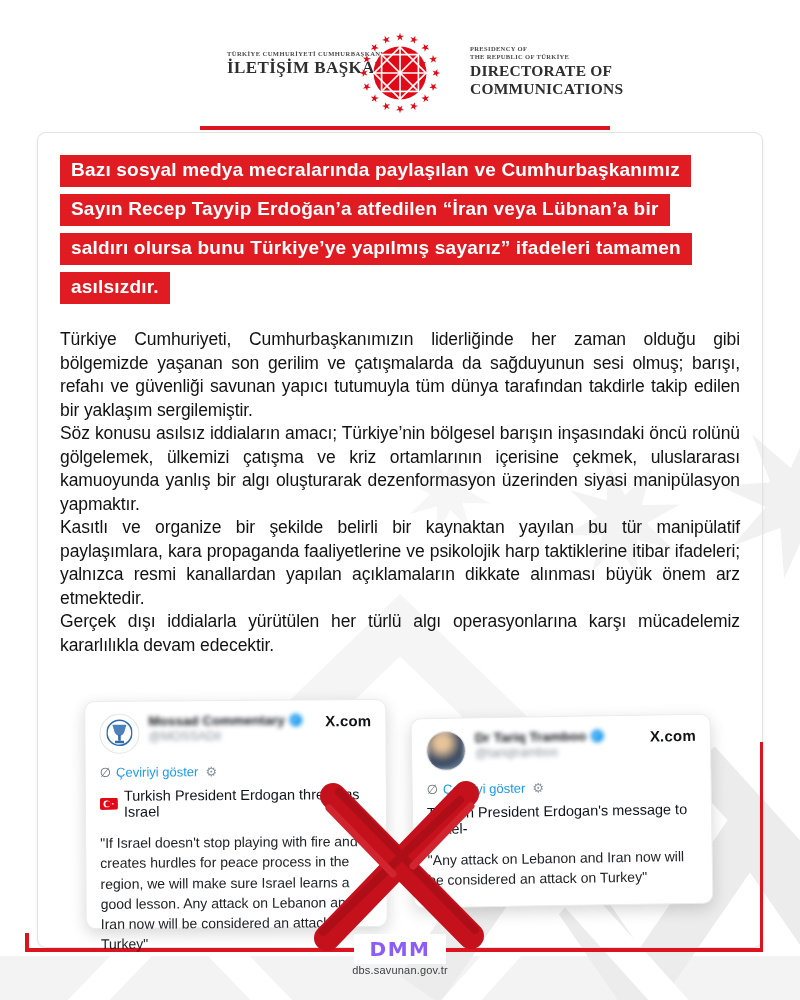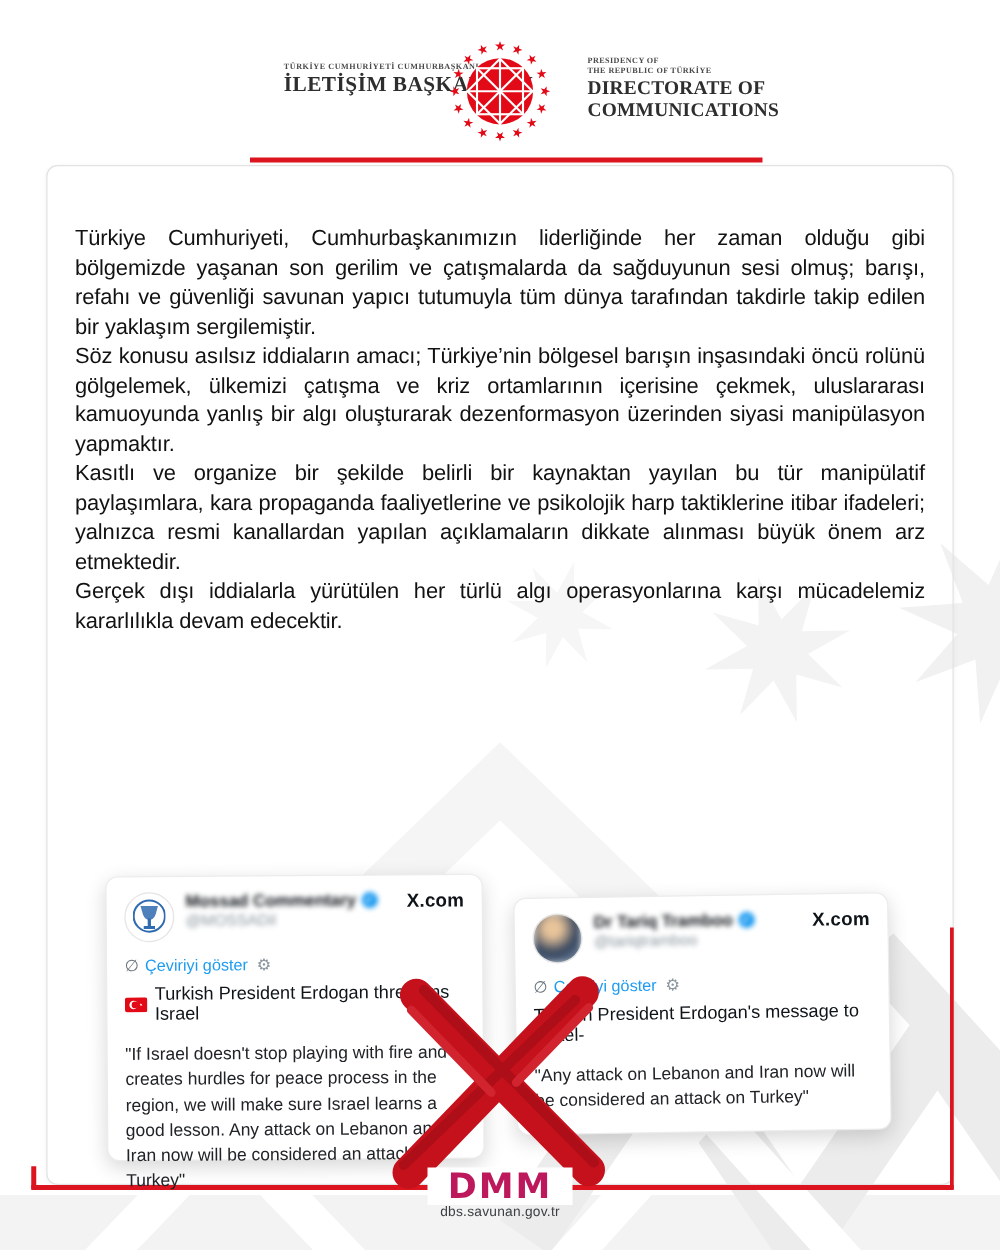--- a/index.html
+++ b/index.html
@@ -97,21 +97,21 @@
   .flag { margin-right:6px; flex:0 0 18px; }
   .tw-body { margin-top:13px; font-size:14px; line-height:1.45; color:#202327; }
 
   
   #xmark { position:absolute; left:303px; top:778px; z-index:5; }
 
   
   .footer { position:absolute; left:0; top:934px; width:800px; text-align:center; z-index:6; }
   .dmm-logo {
     display:inline-block; background:#fff; padding:0 16px;
-    font-size:28px; font-weight:900; letter-spacing:1.5px; color:#be185d;
+    font-size:20px; font-weight:900; letter-spacing:1.5px; color:#8b5cf6;
     font-family:"DejaVu Sans", sans-serif; line-height:30px;
   }
   .dmm-url { font-size:11px; color:#3c4043; margin-top:0; letter-spacing:.2px; }
 </style>
 </head>
 <body>
 
 <svg id="watermark" width="800" height="1000" viewBox="0 0 800 1000">
   <defs>
     <path id="star8" d="M1,0 L0.379,0.157 L0.707,0.707 L0.157,0.379 L0,1 L-0.157,0.379 L-0.707,0.707 L-0.379,0.157 L-1,0 L-0.379,-0.157 L-0.707,-0.707 L-0.157,-0.379 L0,-1 L0.157,-0.379 L0.707,-0.707 L0.379,-0.157 Z"></path>
@@ -175,20 +175,26 @@
 </div>
 
 <div class="redseg" id="seg-top"></div>
 <div class="redseg" id="seg-bottom"></div>
 <div class="redseg" id="seg-left"></div>
 <div class="redseg" id="seg-right"></div>
 
 <div class="card"></div>
 
 <div class="card-content">
+  <div class="strip-wrap">
+    <div class="strip">Bazı sosyal medya mecralarında paylaşılan ve Cumhurbaşkanımız</div>
+    <div class="strip">Sayın Recep Tayyip Erdoğan’a atfedilen “İran veya Lübnan’a bir</div>
+    <div class="strip">saldırı olursa bunu Türkiye’ye yapılmış sayarız” ifadeleri tamamen</div>
+    <div class="strip">asılsızdır.</div>
+  </div>
   <div class="bodytext">
     <p class="p1">Türkiye Cumhuriyeti, Cumhurbaşkanımızın liderliğinde her zaman olduğu gibi bölgemizde yaşanan son gerilim ve çatışmalarda da sağduyunun sesi olmuş; barışı, refahı ve güvenliği savunan yapıcı tutumuyla tüm dünya tarafından takdirle takip edilen bir yaklaşım sergilemiştir.</p>
     <p>Söz konusu asılsız iddiaların amacı; Türkiye’nin bölgesel barışın inşasındaki öncü rolünü gölgelemek, ülkemizi çatışma ve kriz ortamlarının içerisine çekmek, uluslararası kamuoyunda yanlış bir algı oluşturarak dezenformasyon üzerinden siyasi manipülasyon yapmaktır.</p>
     <p>Kasıtlı ve organize bir şekilde belirli bir kaynaktan yayılan bu tür manipülatif paylaşımlara, kara propaganda faaliyetlerine ve psikolojik harp taktiklerine itibar ifadeleri; yalnızca resmi kanallardan yapılan açıklamaların dikkate alınması büyük önem arz etmektedir.</p>
     <p>Gerçek dışı iddialarla yürütülen her türlü algı operasyonlarına karşı mücadelemiz kararlılıkla devam edecektir.</p>
   </div>
 </div>
 
 <div class="tweet" id="tweet1">
   <div class="tw-head">

